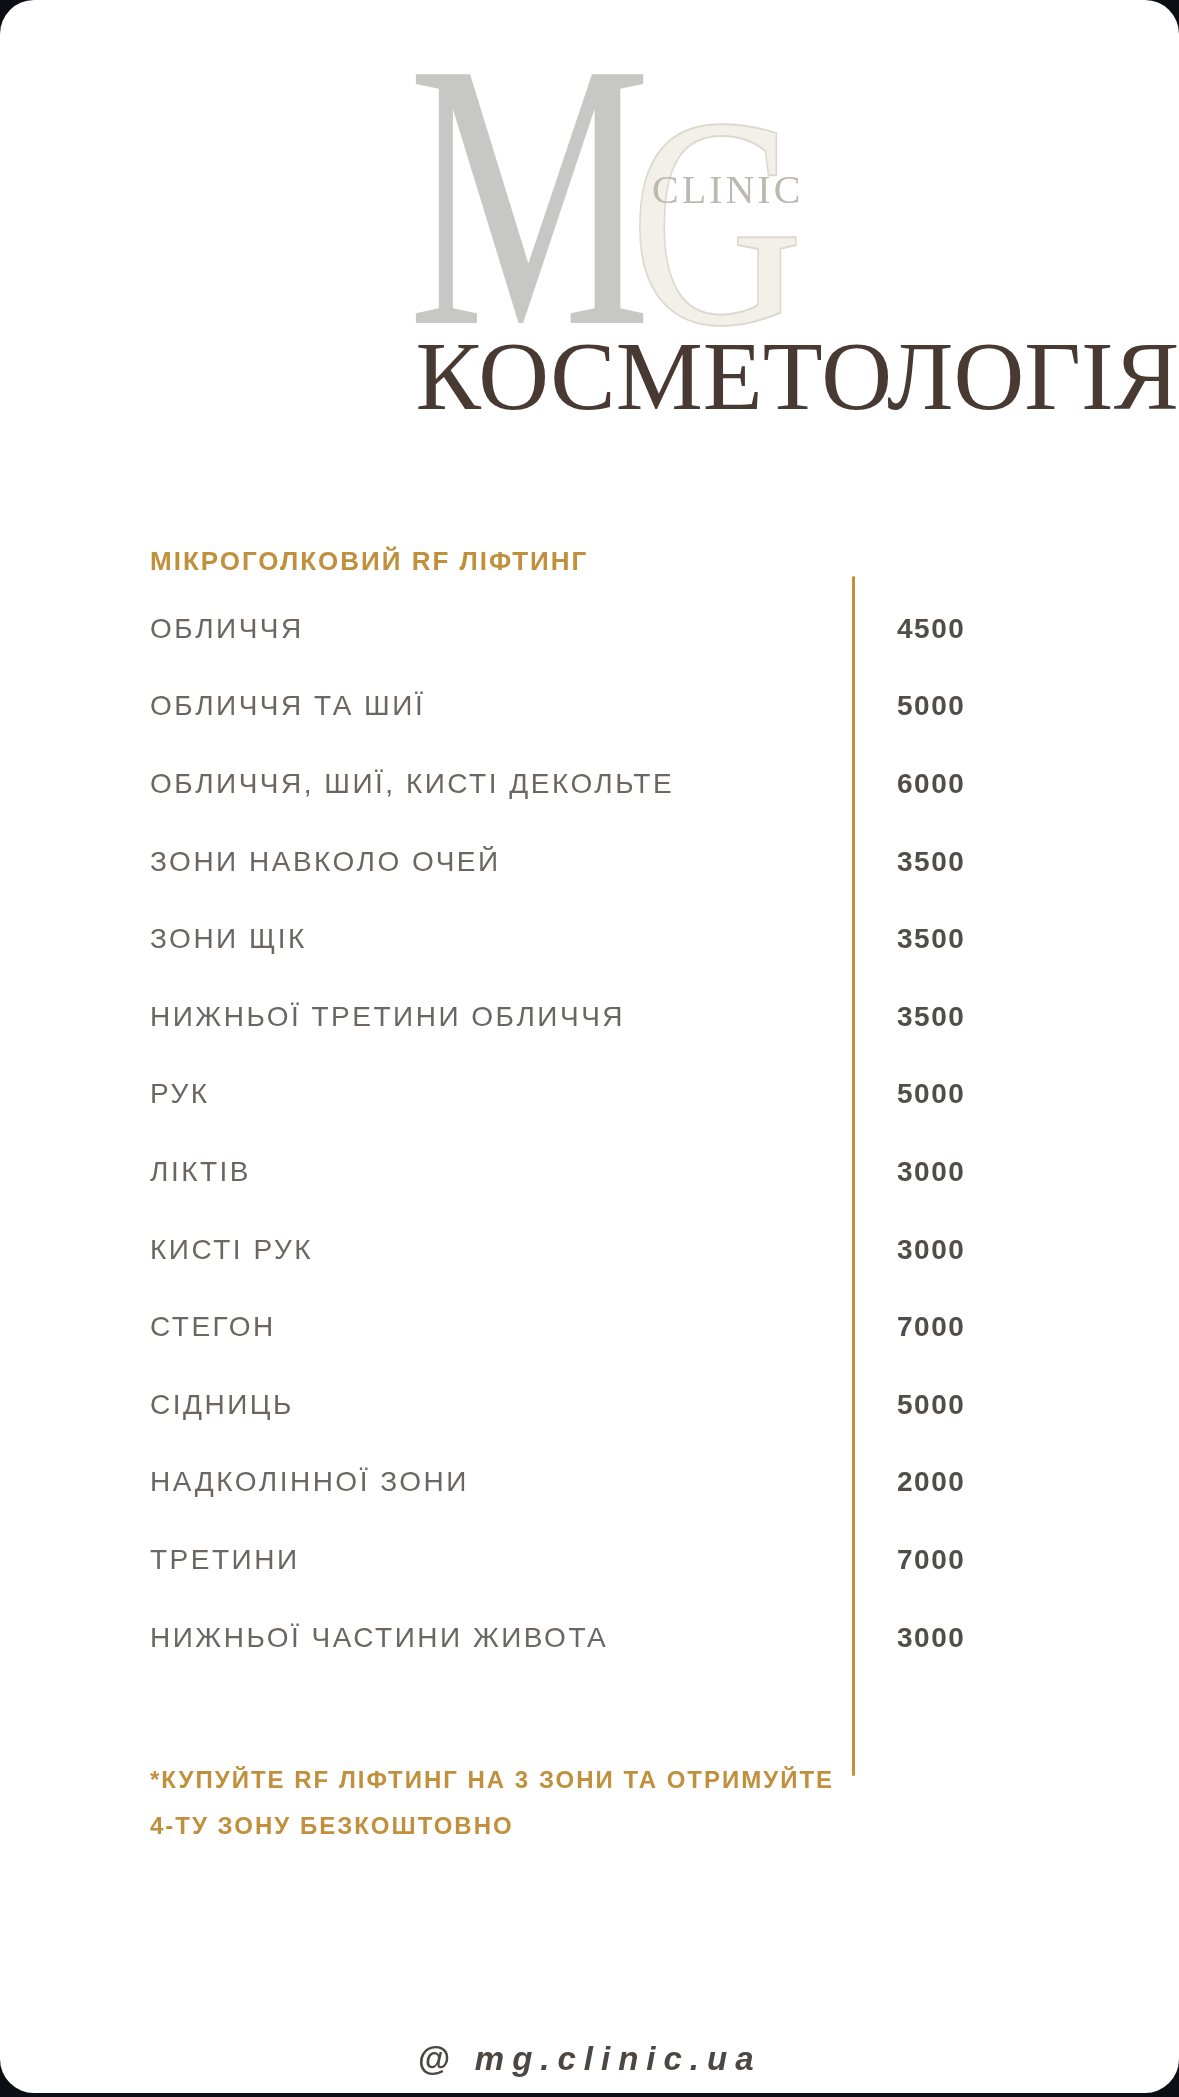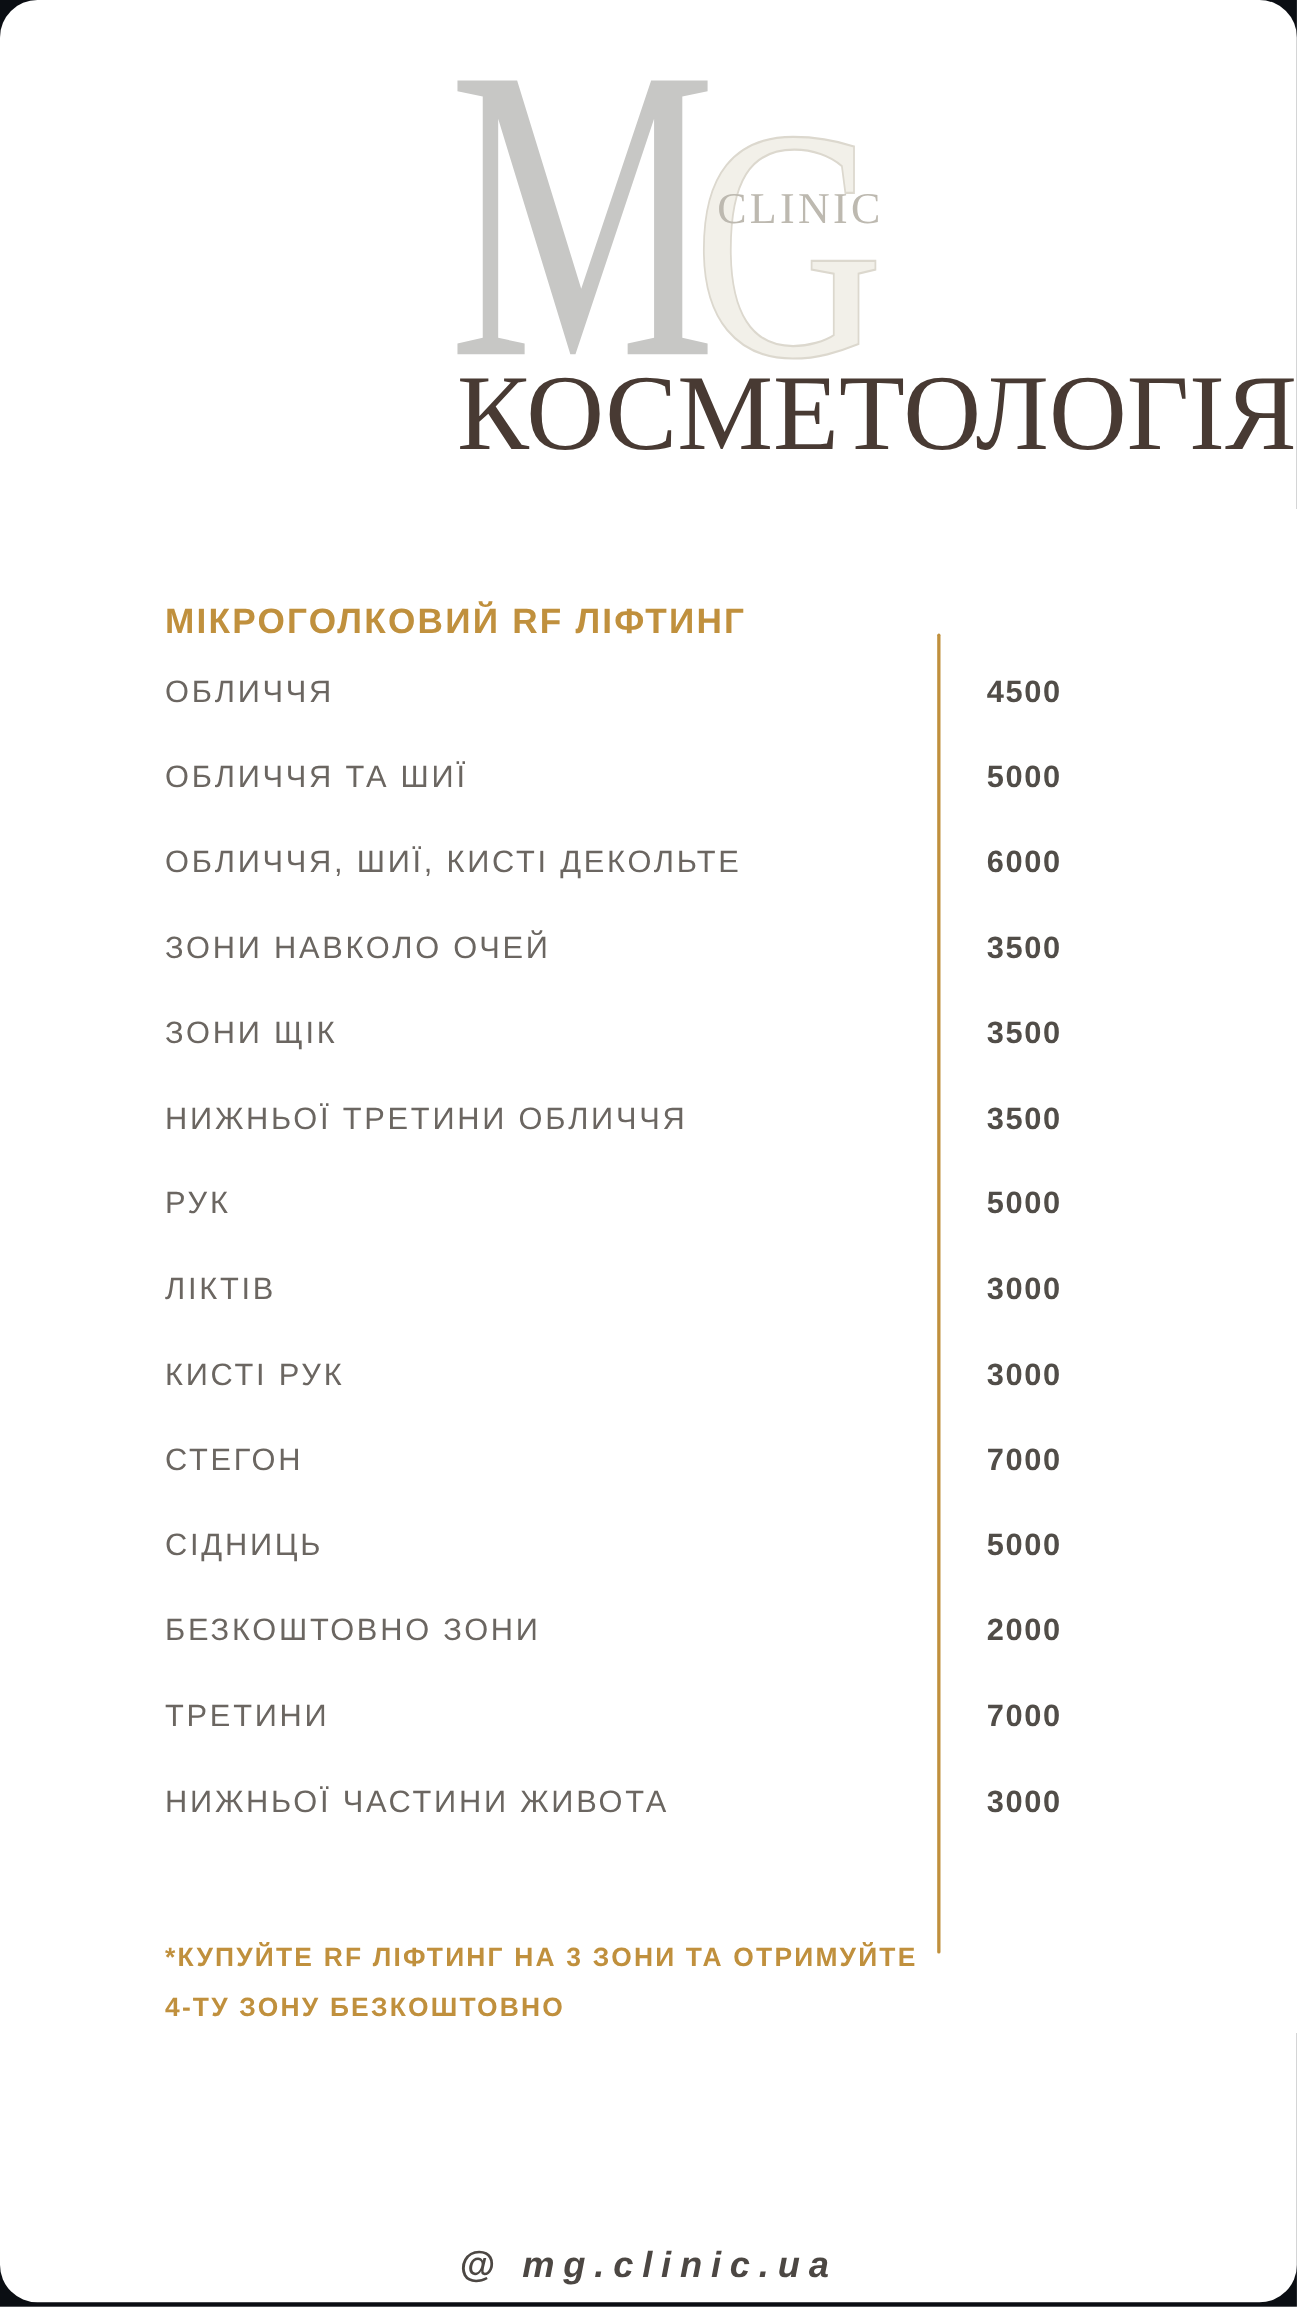--- a/index.html
+++ b/index.html
@@ -21,21 +21,21 @@
             transform:scaleX(0.80); transform-origin:left top; z-index:2; }
   .logo-clinic { position:absolute; left:652px; top:170px; font-family:"Liberation Serif",serif;
             font-size:40px; line-height:1; letter-spacing:3px; color:#bdb9b0; z-index:3; }
 
   
   .title { position:absolute; left:0; right:0; top:320px; text-align:right;
            font-family:"Liberation Serif",serif; font-size:98px; line-height:1.15;
            color:var(--ink-title); font-weight:400; }
 
   
-  .section-title { position:absolute; left:150px; top:546px; font-size:32px;
+  .section-title { position:absolute; left:150px; top:546px; font-size:26px;
            font-weight:bold; letter-spacing:2px; color:var(--accent); }
 
   
   .divider { position:absolute; left:852px; top:576px; width:3px; height:1200px;
            background:var(--accent); border-radius:2px; }
 
   
   .menu { position:absolute; left:150px; top:590px; width:900px; }
   .row { position:relative; height:77.6px; display:flex; align-items:center; }
   .row .label { font-size:28px; letter-spacing:2.5px; color:var(--ink-label); }
@@ -118,21 +118,21 @@
         <span class="label">СТЕГОН</span>
         <span class="price">7000</span>
       </div>
 
       <div class="row">
         <span class="label">СІДНИЦЬ</span>
         <span class="price">5000</span>
       </div>
 
       <div class="row">
-        <span class="label">БЕЗКОШТОВНО ЗОНИ</span>
+        <span class="label">НАДКОЛІННОЇ ЗОНИ</span>
         <span class="price">2000</span>
       </div>
 
       <div class="row">
         <span class="label">ТРЕТИНИ</span>
         <span class="price">7000</span>
       </div>
 
       <div class="row">
         <span class="label">НИЖНЬОЇ ЧАСТИНИ ЖИВОТА</span>

